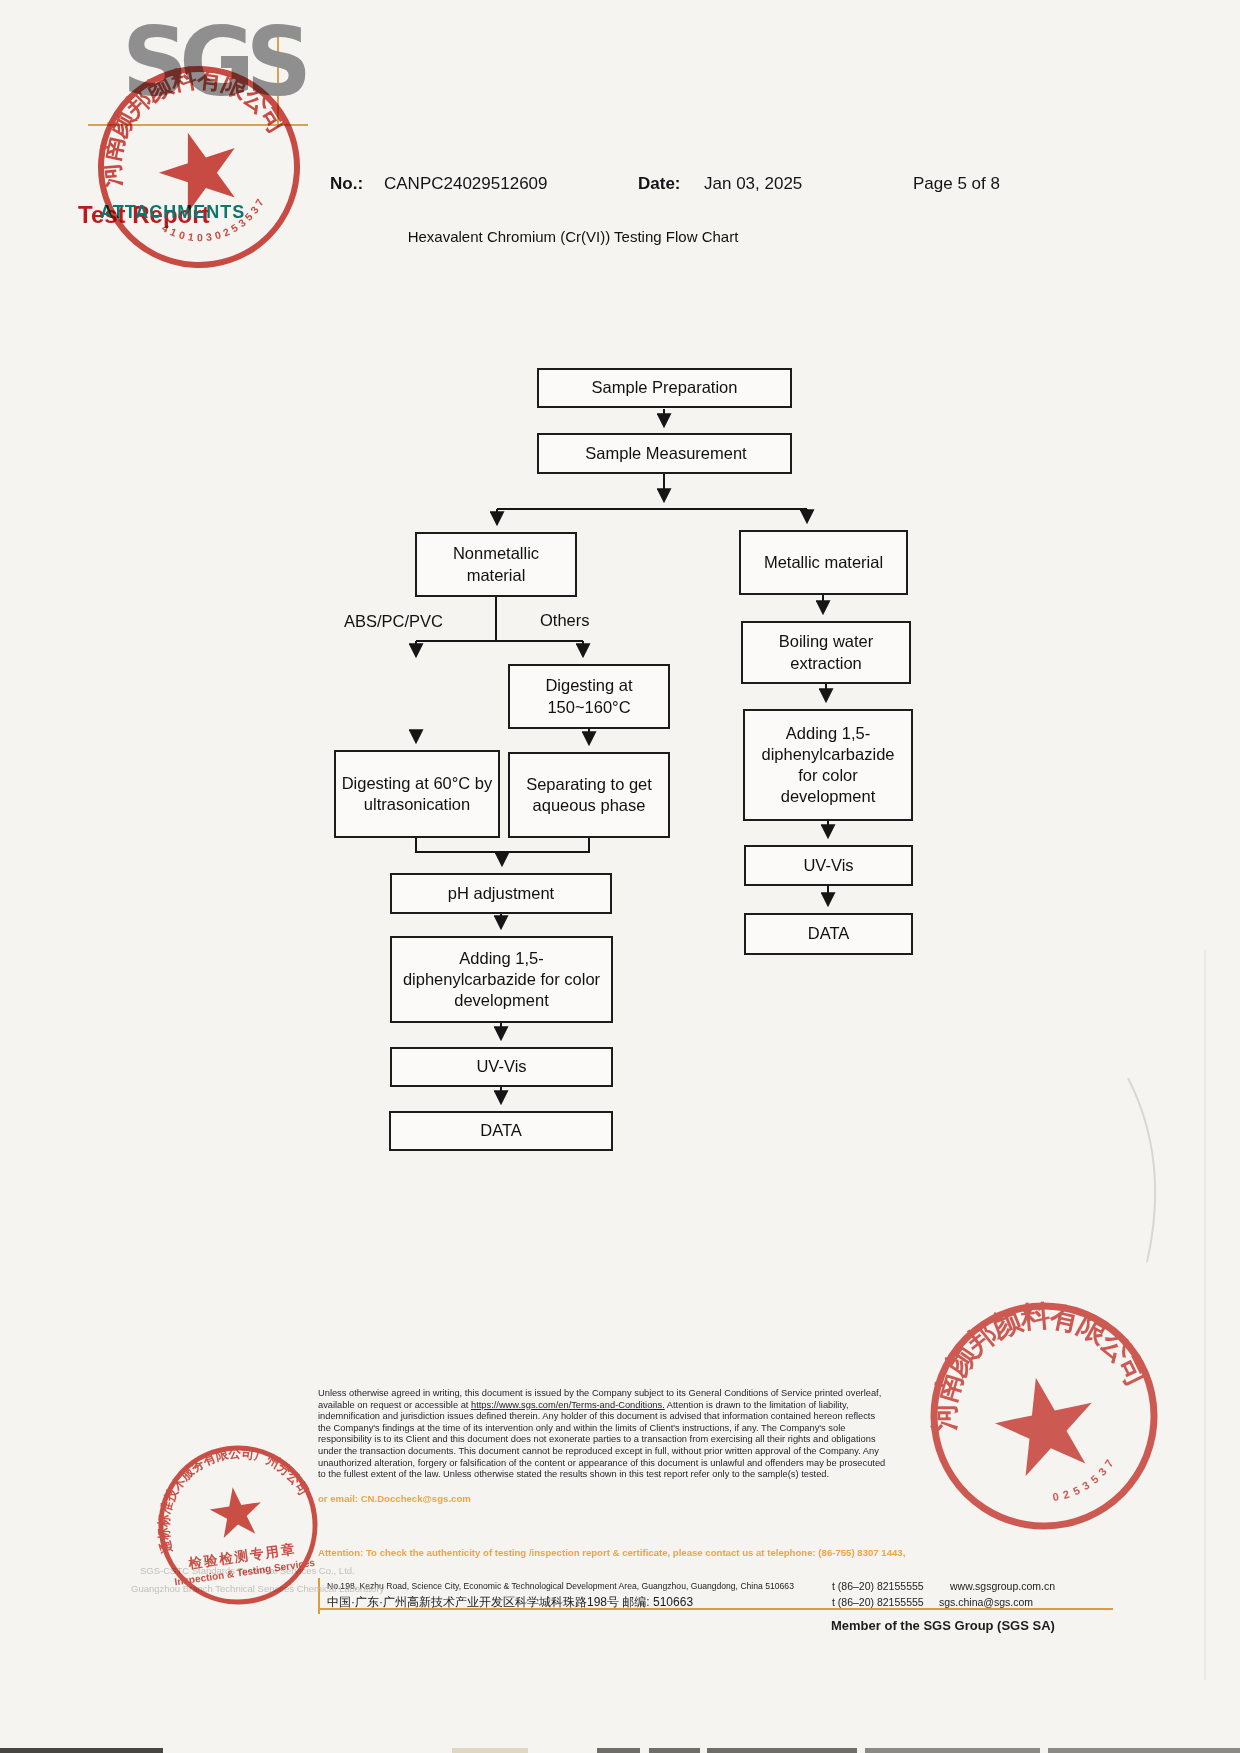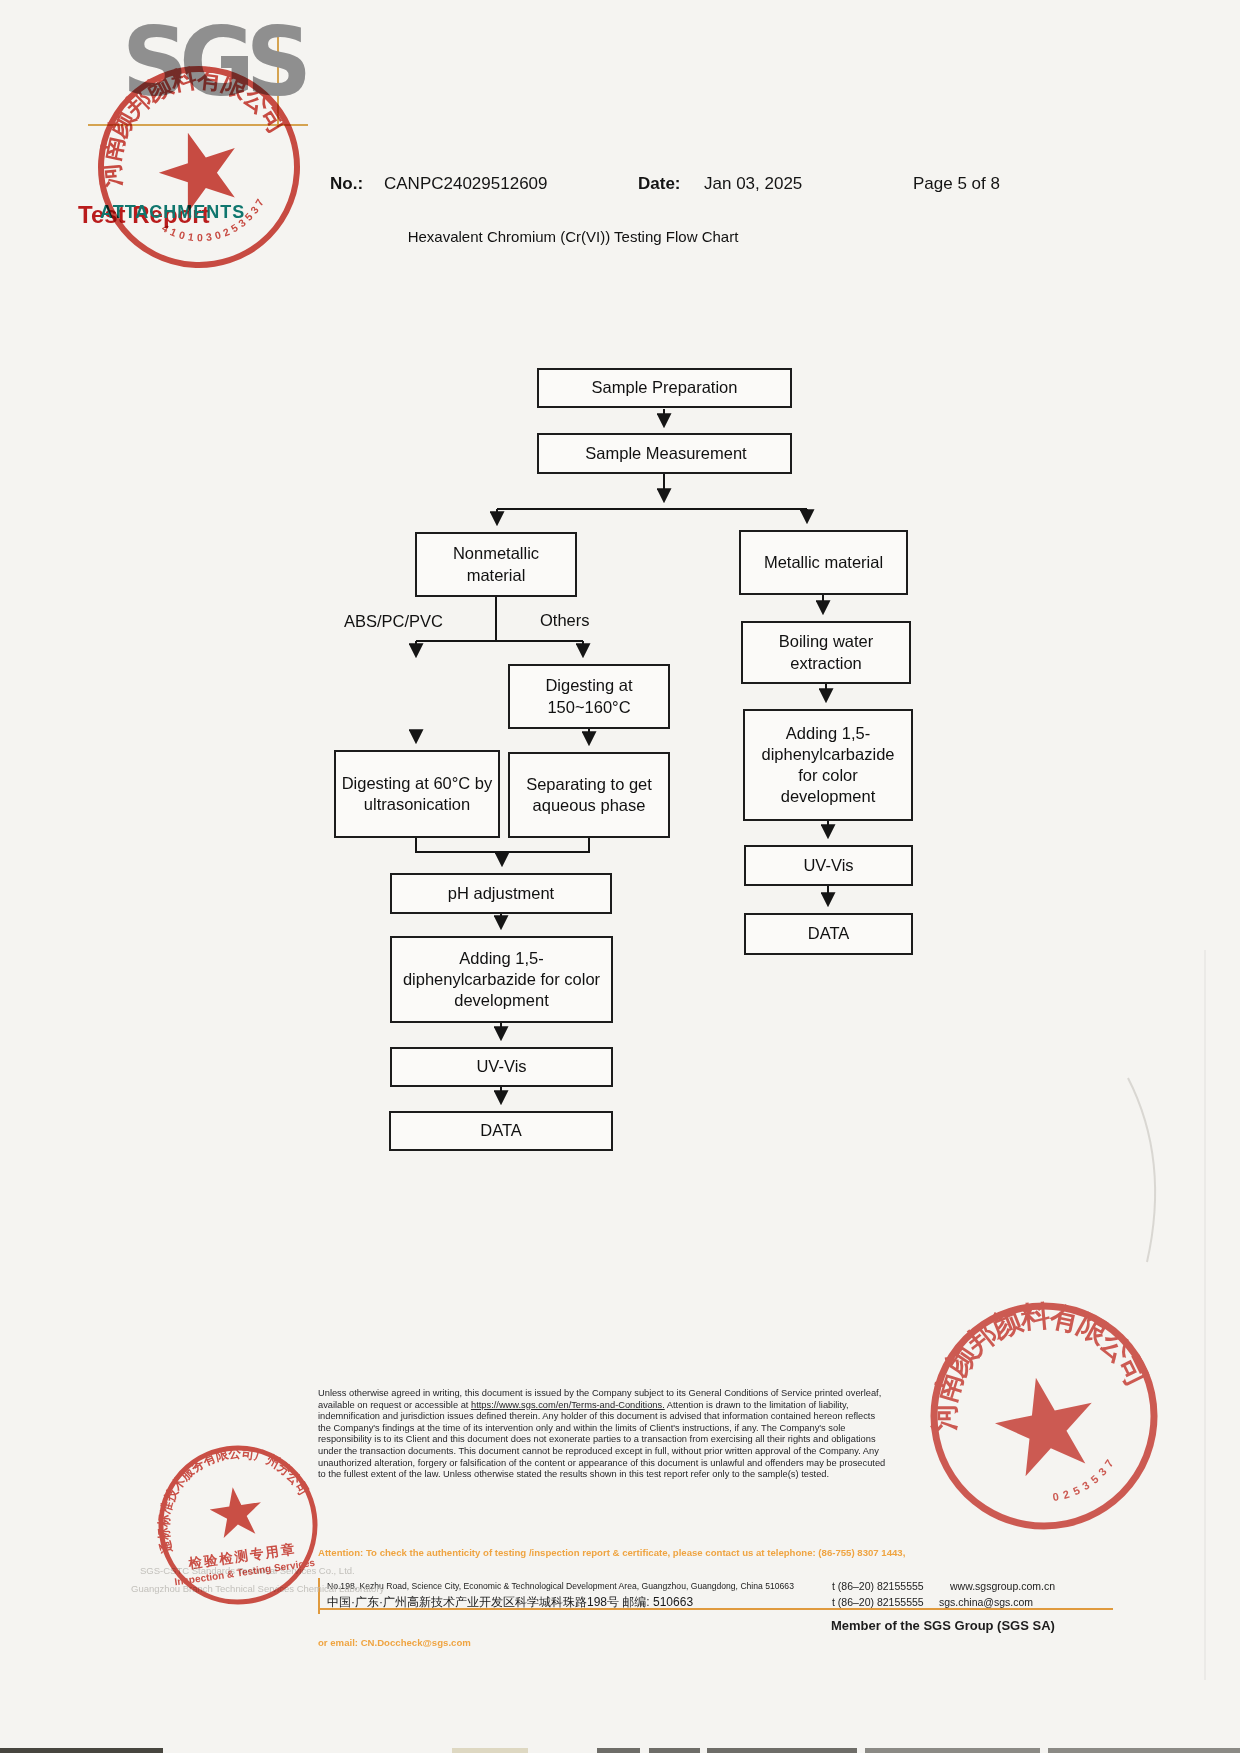--- a/index.html
+++ b/index.html
@@ -168,21 +168,21 @@
     <div>Unless otherwise agreed in writing, this document is issued by the Company subject to its General Conditions of Service printed overleaf,</div>
     <div><span>available on request or accessible at </span><span style="text-decoration:underline;">https://www.sgs.com/en/Terms-and-Conditions.</span><span> Attention is drawn to the limitation of liability,</span></div>
     <div>indemnification and jurisdiction issues defined therein. Any holder of this document is advised that information contained hereon reflects</div>
     <div>the Company's findings at the time of its intervention only and within the limits of Client's instructions, if any. The Company's sole</div>
     <div>responsibility is to its Client and this document does not exonerate parties to a transaction from exercising all their rights and obligations</div>
     <div>under the transaction documents. This document cannot be reproduced except in full, without prior written approval of the Company. Any</div>
     <div>unauthorized alteration, forgery or falsification of the content or appearance of this document is unlawful and offenders may be prosecuted</div>
     <div>to the fullest extent of the law. Unless otherwise stated the results shown in this test report refer only to the sample(s) tested.</div>
   </div>
   <div class="abs attn" style="top:1547px;">Attention: To check the authenticity of testing /inspection report &amp; certificate, please contact us at telephone: (86-755) 8307 1443,</div>
-  <div class="abs attn" style="top:1637px;">or email: CN.Doccheck@sgs.com</div>
+  <div class="abs attn" style="top:1493px;">or email: CN.Doccheck@sgs.com</div>
 
   <div class="abs vrule"></div>
   <div class="abs" id="addr-en">No.198, Kezhu Road, Science City, Economic &amp; Technological Development Area, Guangzhou, Guangdong, China 510663</div>
   <div class="abs" id="addr-zh">中国·广东·广州高新技术产业开发区科学城科珠路198号  邮编: 510663</div>
   <div class="abs telcol" style="left:832px;top:1580px;">t (86–20) 82155555</div>
   <div class="abs telcol" style="left:950px;top:1580px;">www.sgsgroup.com.cn</div>
   <div class="abs telcol" style="left:832px;top:1596px;">t (86–20) 82155555</div>
   <div class="abs telcol" style="left:939px;top:1596px;text-align:right;">sgs.china@sgs.com</div>
   <div class="abs hrule"></div>
   <div class="abs" id="member">Member of the SGS Group (SGS SA)</div>

